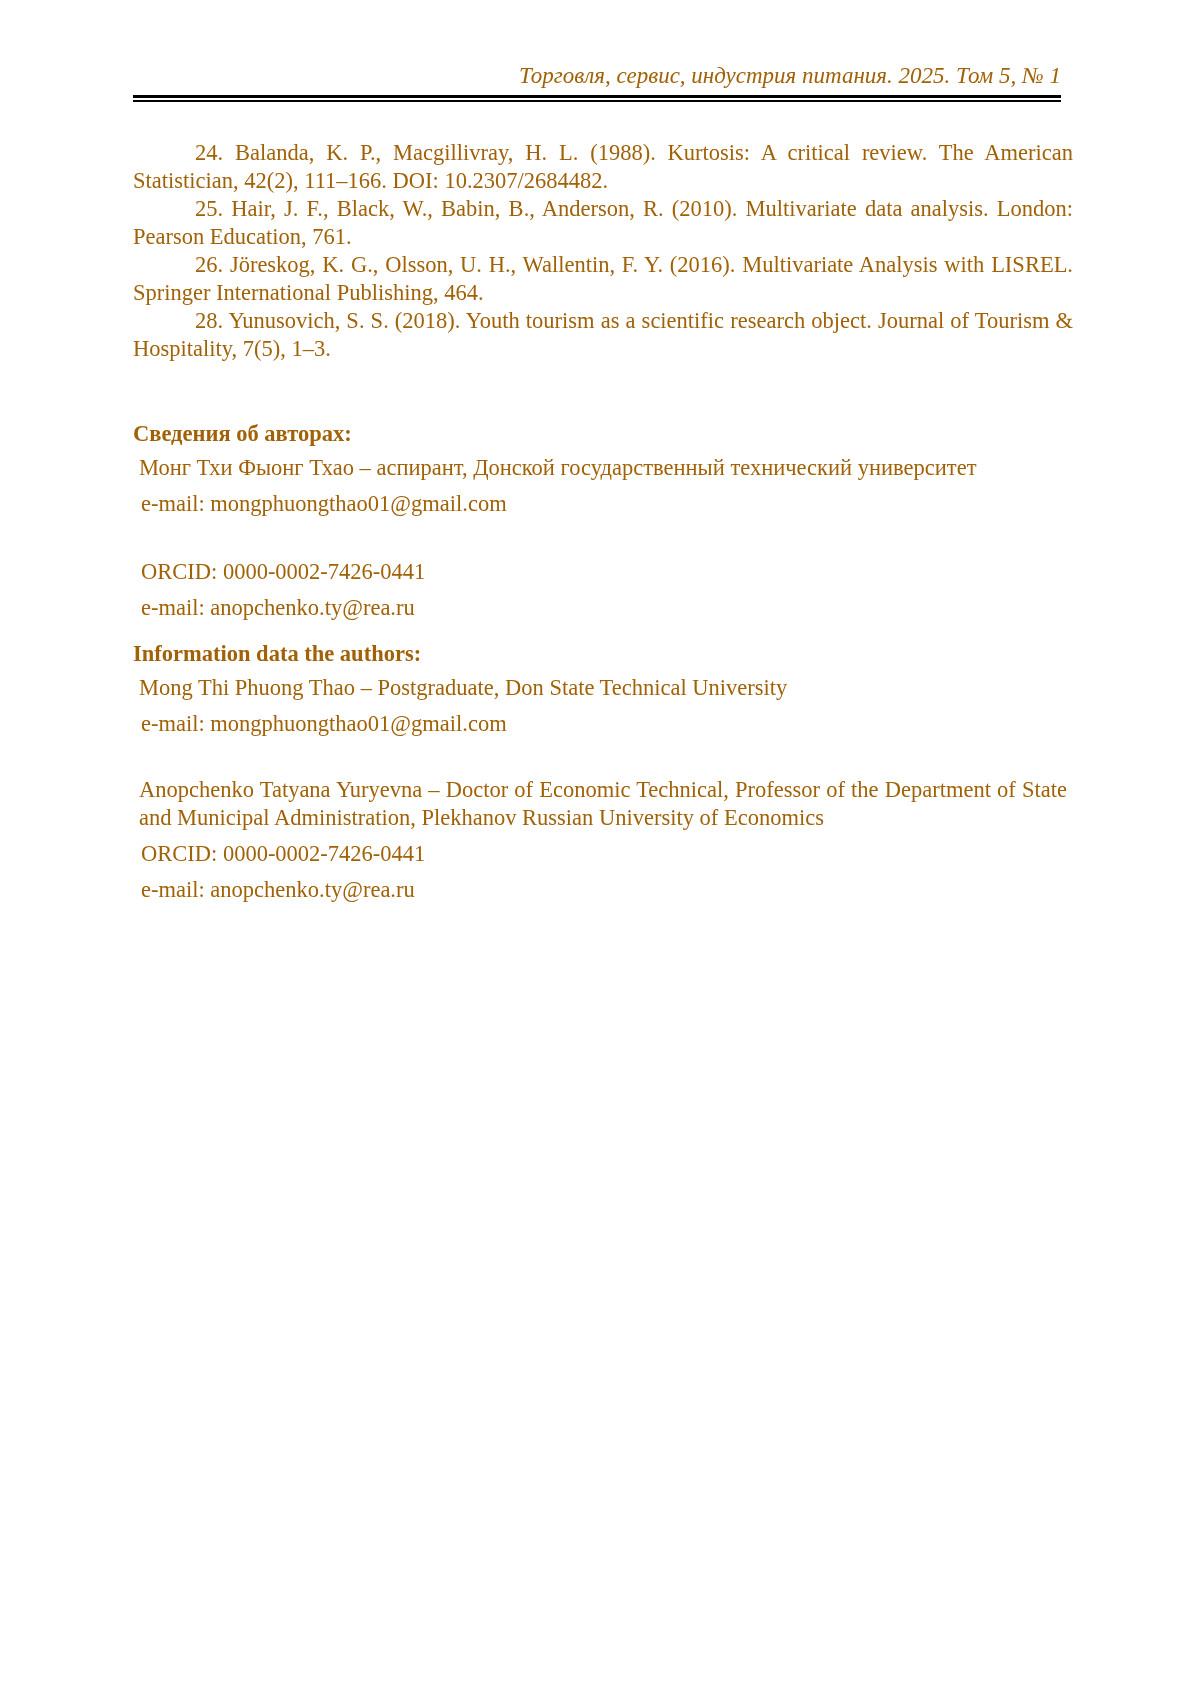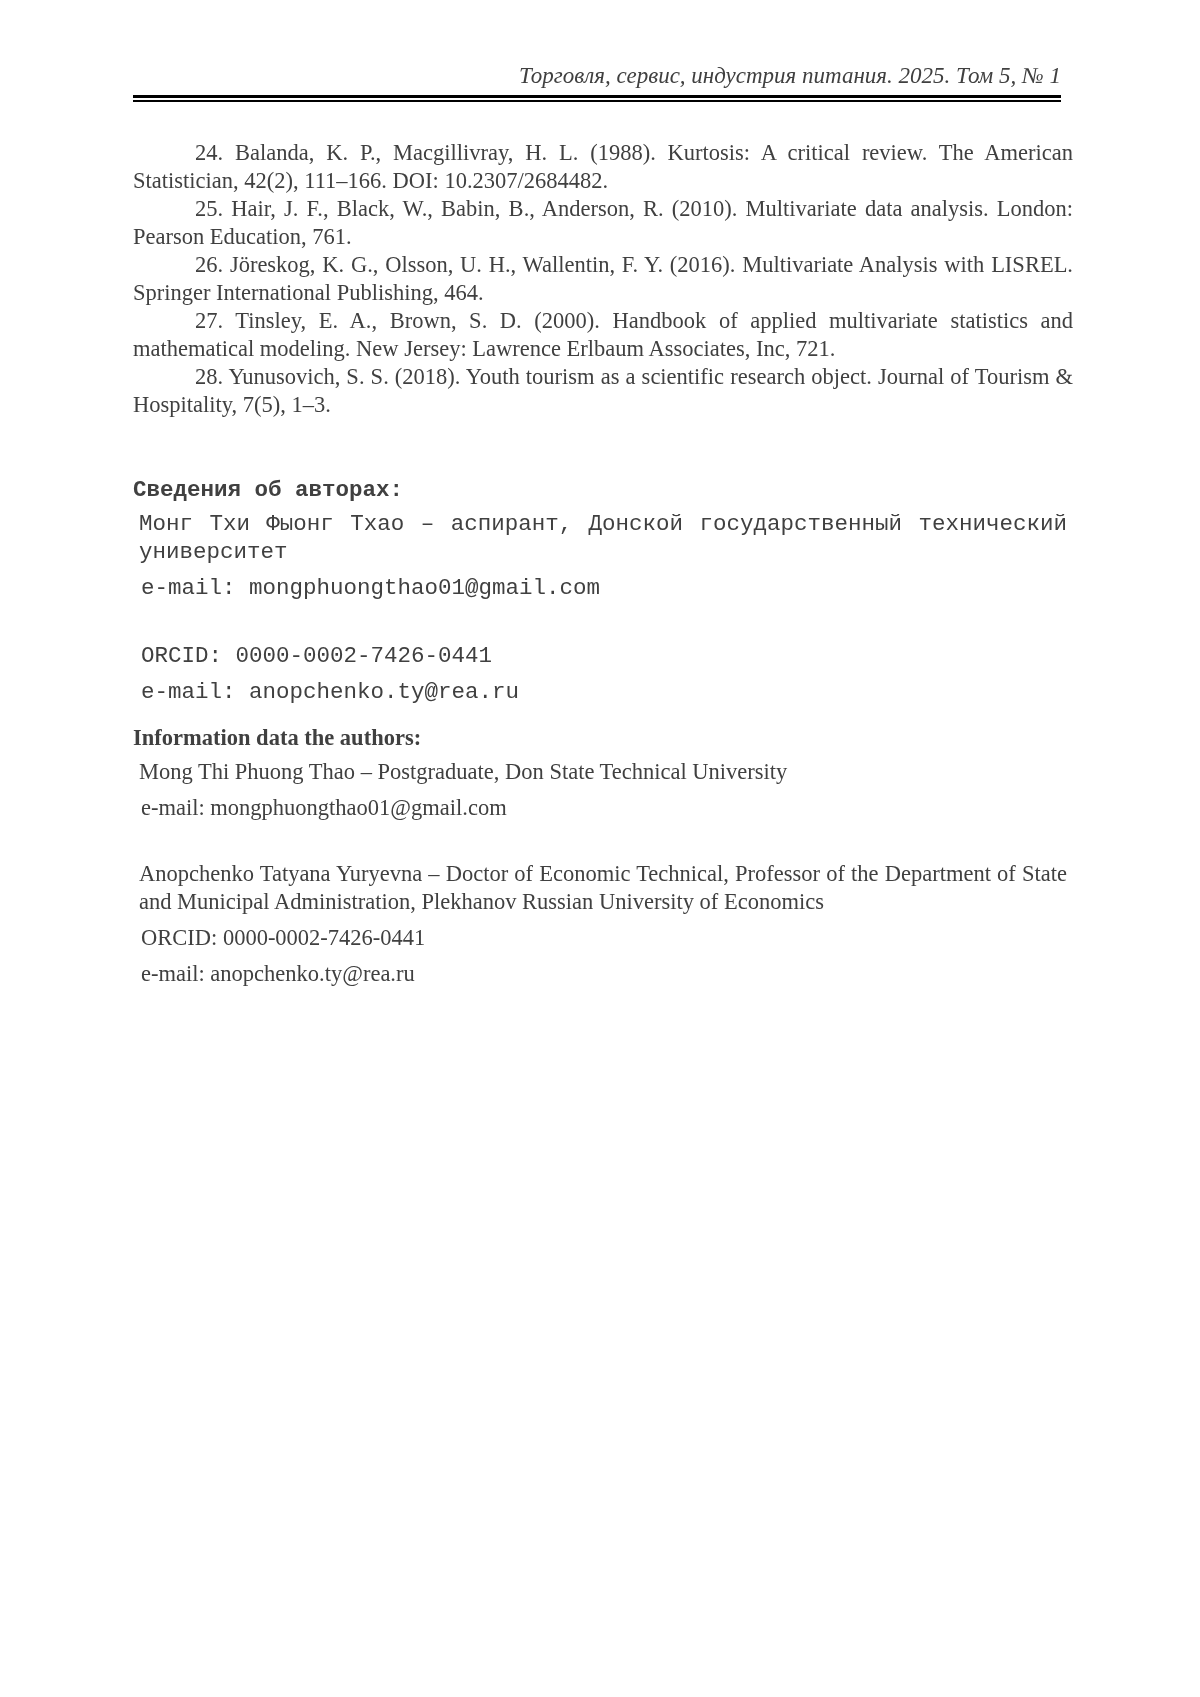--- a/index.html
+++ b/index.html
@@ -1,21 +1,21 @@
 <!DOCTYPE html>
 <html><head>
 <meta charset="utf-8">
 <style>
   html, body { margin: 0; padding: 0; background: #ffffff; }
   .page {
     position: relative;
     width: 1200px;
     height: 1413px;
     background: #ffffff;
-    color: #404040;
+    color: #a16207;
     font-family: "Liberation Serif", "DejaVu Serif", serif;
     font-size: 22.5px;
     line-height: 28px;
     overflow: hidden;
   }
   .content {
     position: absolute;
     left: 133px;
     width: 940px;
     top: 0;
@@ -43,21 +43,21 @@
   }
   .sec-heading {
     font-weight: bold;
     margin: 0;
   }
   .author-par {
     margin: 6px;
     text-align: justify;
   }
   .plain-line { margin: 8px; }
-  .authors-ru { margin-top: 57px; font-family: Liberation Mono, monospace; }
+  .authors-ru { margin-top: 57px; }
   .block-gap { height: 24px; }
   .authors-en { margin-top: 18px; }
   .page-number {
     position: absolute;
     top: 1602px;
     left: 133px;
     width: 940px;
     font-size: 30px;
     margin-top: 44px;
   }
@@ -69,21 +69,20 @@
   <div class="content">
 
     <div class="running-head">Торговля, сервис, индустрия питания. 2025. Том 5, № 1</div>
 
     <div class="double-rule"></div>
 
     <div class="refs">
       <p class="ref">24. Balanda, K. P., Macgillivray, H. L. (1988). Kurtosis: A critical review. The American Statistician, 42(2), 111–166. DOI: 10.2307/2684482.</p>
       <p class="ref">25. Hair, J. F., Black, W., Babin, B., Anderson, R. (2010). Multivariate data analysis. London: Pearson Education, 761.</p>
       <p class="ref">26. Jöreskog, K. G., Olsson, U. H., Wallentin, F. Y. (2016). Multivariate Analysis with LISREL. Springer International Publishing, 464.</p>
-      <p class="ref">27. Tinsley, E. A., Brown, S. D. (2000). Handbook of applied multivariate statistics and mathematical modeling. New Jersey: Lawrence Erlbaum Associates, Inc, 721.</p>
       <p class="ref">28. Yunusovich, S. S. (2018). Youth tourism as a scientific research object. Journal of Tourism &amp; Hospitality, 7(5), 1–3.</p>
     </div>
 
     <div class="authors-ru">
       <p class="sec-heading">Сведения об авторах:</p>
 
       <div>
         <p class="author-par">Монг Тхи Фыонг Тхао – аспирант, Донской государственный технический университет</p>
         <p class="plain-line">e-mail: mongphuongthao01@gmail.com</p>
       </div>

